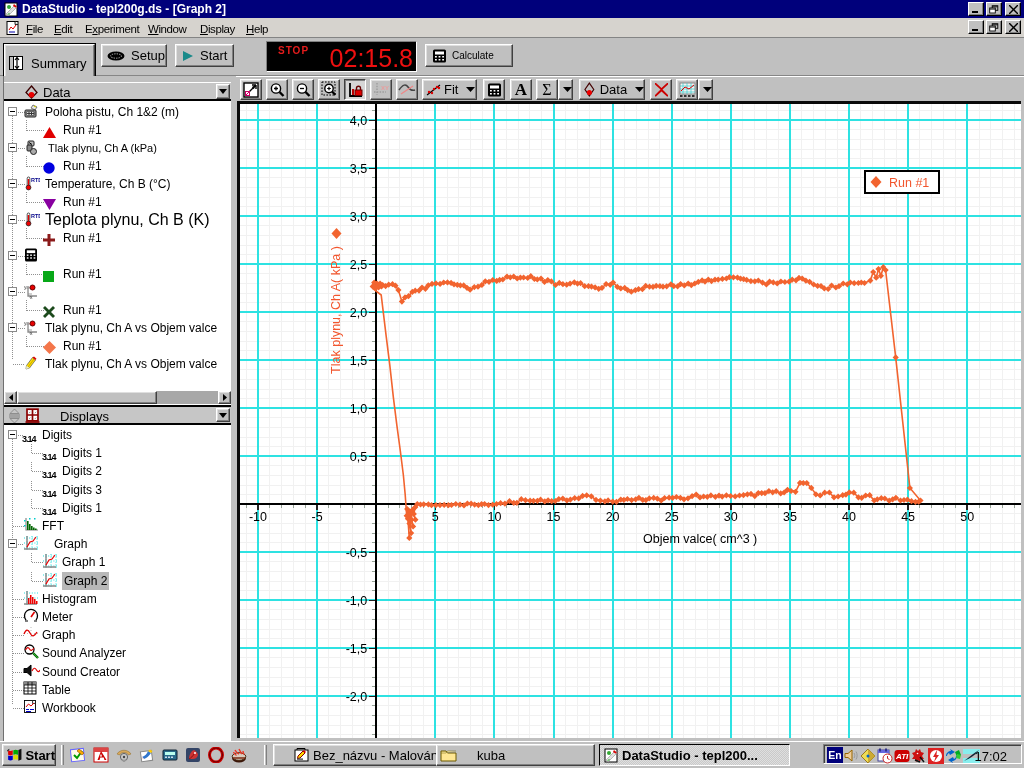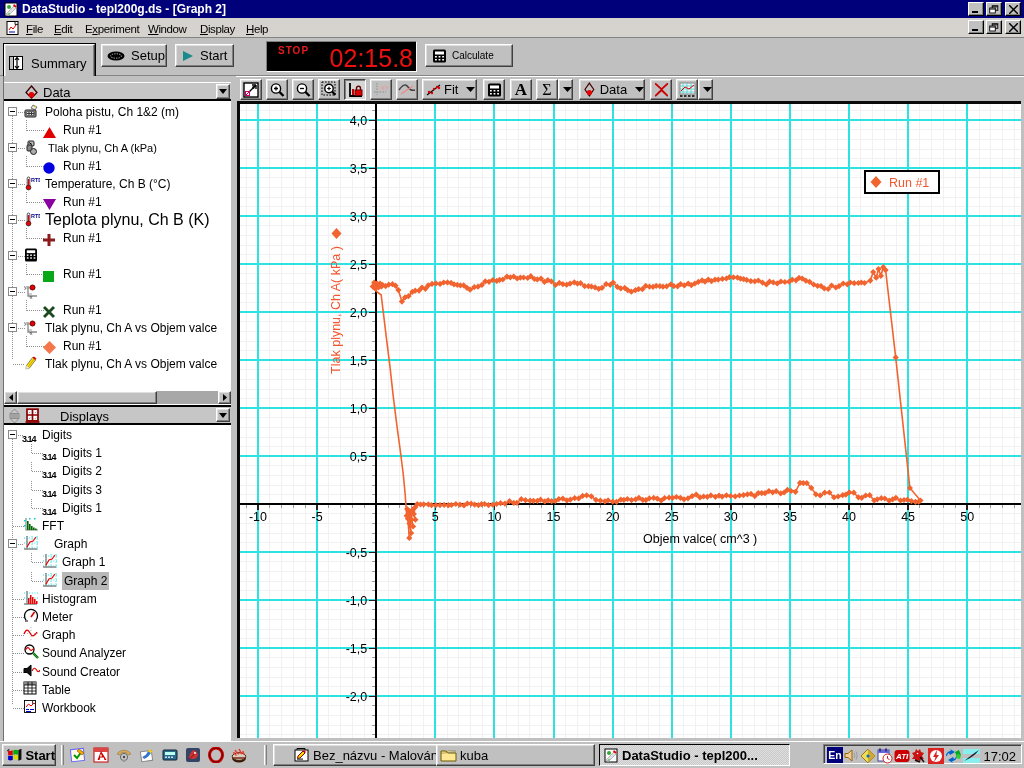--- a/index.html
+++ b/index.html
@@ -1031,21 +1031,21 @@
         <path d="M9 4l2 2 1-1-2-2z" fill="#d00"></path>
         <rect x="3" y="11.5" width="6" height="1.2" fill="#333"></rect>
       </svg>
   <span style="font-size:13px;margin-left:3px;white-space:nowrap">Bez_názvu - Malování</span>
  </div>
  <div class="abs raised btn" style="left:436px;top:2px;width:159px;height:22px;padding-left:3px">
   <svg width="17" height="14" viewBox="0 0 17 14">
         <path d="M1 3h5l1.5 2H16v8H1z" fill="#ffe793" stroke="#6b5900"></path>
         <path d="M1 5h5l1.5-2H16" fill="#fff3b5" stroke="#6b5900" stroke-width=".5"></path>
       </svg>
-  <span style="font-size:13px;margin-left:3px">kuba</span>
+  <span style="font-size:13px;margin-left:20px">kuba</span>
  </div>
  <div class="abs btn" style="left:599px;top:2px;width:191px;height:22px;padding-left:4px;border-top:1px solid #000;border-left:1px solid #000;border-right:1px solid #fff;border-bottom:1px solid #fff;background:#c0c0c0;background-image:repeating-conic-gradient(#dfdfdf 0% 25%,#c9c9c9 0% 50%);background-size:2px 2px">
   <svg width="15" height="15" viewBox="0 0 15 15">
         <rect x="1" y="1" width="12" height="13" fill="#fff" stroke="#000"></rect>
         <path d="M2 12l9-9 2 2-9 9z" fill="#e0e0e0" stroke="#808080" stroke-width=".5"></path>
         <path d="M10 2l3 3-1.5.5L9 4z" fill="#d00"></path>
         <path d="M3 13l2-2 1 1z" fill="#2a2"></path>
         <circle cx="5" cy="5" r="2" fill="#3a3"></circle>
       </svg>
   <b style="font-size:13px;margin-left:3px;white-space:nowrap">DataStudio - tepl200...</b>
@@ -1087,15 +1087,15 @@
         <path d="M1 8c0-3 2.5-5 5-5l-1-2 5 3-5 3-1-2C3 5.5 2 6.5 2 8z" fill="#06c"></path>
         <path d="M12 8c0 3-2.5 5-5 5l1 2-5-3 5-3 1 2c1-.5 2-1.5 2-3z" fill="#06c"></path>
         <path d="M10 4l4-2 2 5-4 2z" fill="#0a2"></path>
         <path d="M12 6l4 1-1 4-4-1z" fill="#3c3"></path>
       </svg>
   <svg class="abs" style="left:139px;top:3px" width="17" height="16" viewBox="0 0 17 16">
         <rect width="17" height="5" y="1" fill="#8ee"></rect>
         <rect width="17" height="5" y="10" fill="#8ee"></rect>
         <path d="M1 13C6 9 10 6 16 2c-4 5-8 8-15 11z" fill="#123"></path>
       </svg>
-  <span class="abs" style="right:5px;top:4px;font-size:13px">17:02</span>
+  <span class="abs" style="right:14px;top:4px;font-size:13px">17:02</span>
  </div>
 </div>
 
 </body></html>

